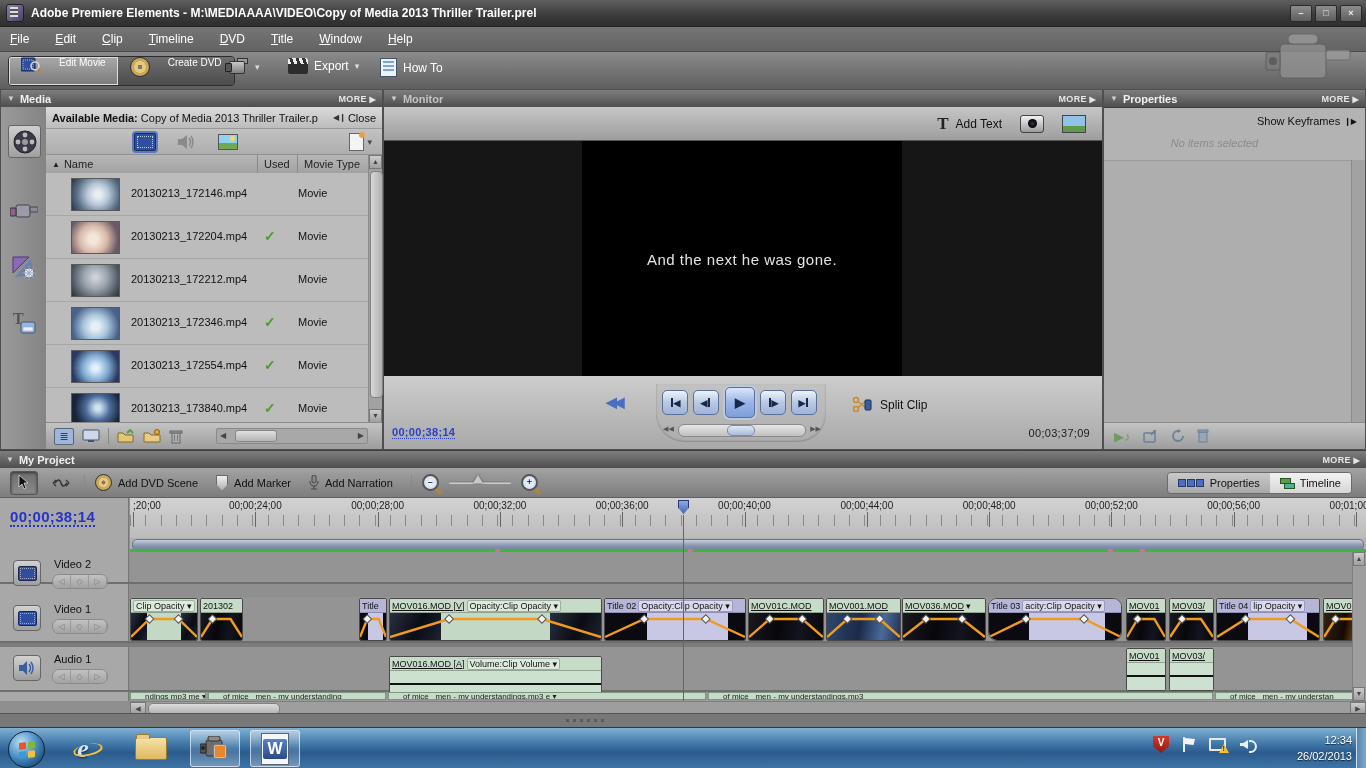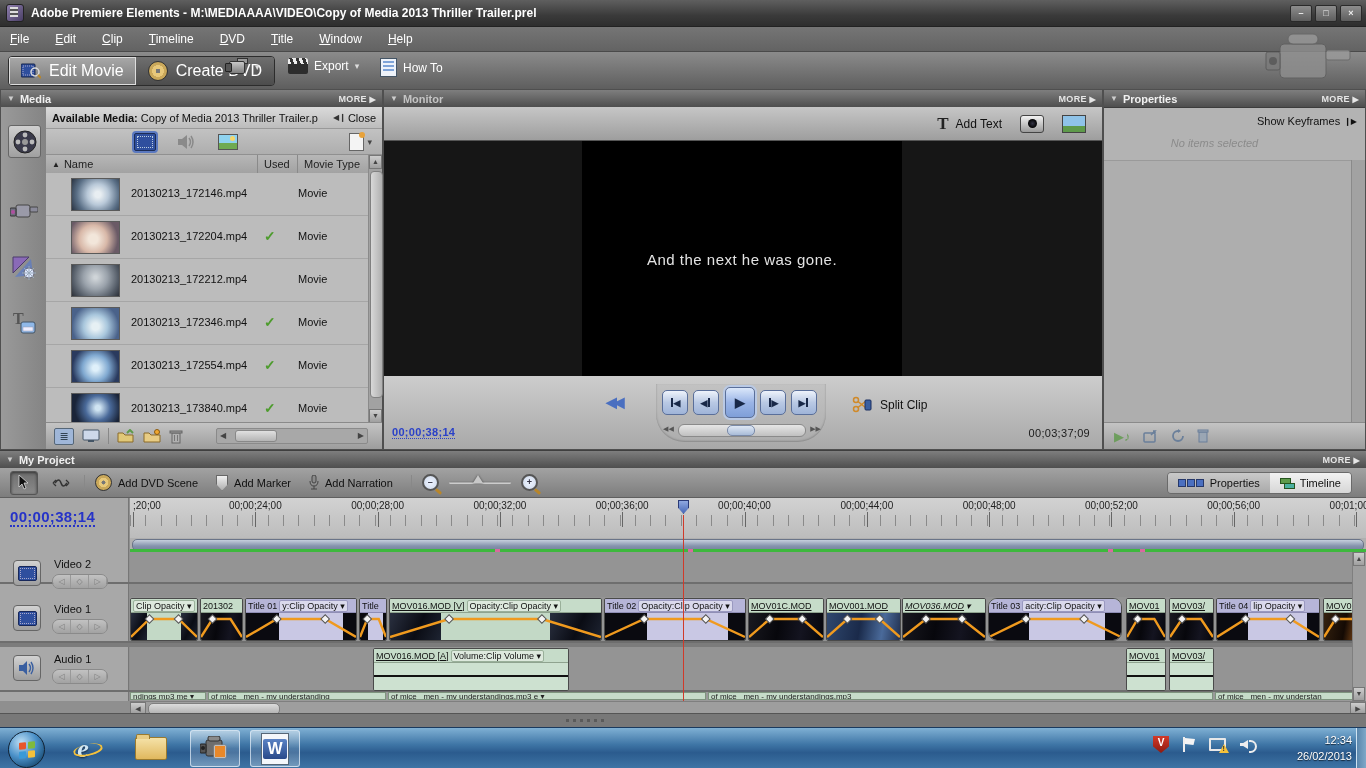--- a/index.html
+++ b/index.html
@@ -23,22 +23,22 @@
   #menubar{position:absolute;left:0;top:27px;width:1366px;height:25px;
     background:linear-gradient(#757575,#636363);display:flex;align-items:center;
     padding-left:10px;box-sizing:border-box;border-bottom:1px solid #4a4a4a}
   .menu-item{color:#fff;font-size:12px;margin-right:26px;cursor:default}
   .menu-item::first-letter{text-decoration:underline}
   
   #apptoolbar{position:absolute;left:0;top:52px;width:1366px;height:37px;
     background:linear-gradient(#8b8b8b,#5e5e5e);border-bottom:1px solid #444}
   .modegroup{position:absolute;left:8px;top:4px;height:28px;display:flex;
     border:1px solid #2c2c2c;border-radius:4px;overflow:hidden}
-  .modebtn{display:flex;align-items:center;gap:8px;padding:0 12px;color:#fff;
-    font-size:16px;background:linear-gradient(#6f6f6f,#4c4c4c)}
+  .modebtn{display:flex;gap:18px;padding:0 12px;color:#fff;
+    font-size:10px;background:linear-gradient(#6f6f6f,#4c4c4c)}
   .modebtn.active{background:linear-gradient(#a9a9a9,#7a7a7a);box-shadow:inset 0 0 0 1px #ddd}
   .tbtn{position:absolute;top:6px;display:flex;align-items:center;gap:6px;color:#fff;font-size:12px}
   .ddarrow{font-size:9px;color:#ddd}
   .disc{width:18px;height:18px;border-radius:50%;
     background:radial-gradient(circle at 50% 50%,#777 18%,#e8c87a 20% 45%,#caa85a 46% 70%,#9a7f48 71%);
     border:1px solid #333}
   .clapper{width:20px;height:16px;background:#2d2d2d;border-radius:2px;position:relative}
   .clapper:before{content:"";position:absolute;left:0;top:0;width:100%;height:6px;
     background:repeating-linear-gradient(70deg,#eee 0 3px,#333 3px 6px);border-radius:2px 2px 0 0}
   .howto-book{width:15px;height:17px;background:#eef3fa;border:1px solid #456;position:relative}
@@ -222,21 +222,21 @@
   .body-blue .cbody{background:linear-gradient(100deg,#30486e,#1a2a4a 45%,#4a6a9a 75%,#22304e)}
   .body-warm .cbody{background:linear-gradient(100deg,#35220f,#140a04 50%,#7a4516 80%,#1e1008)}
   .clip.title .cbody{background:#c9c8e4}
   .clip.title .cap{position:absolute;top:0;bottom:0;background:#0a0a10}
   .ksvg{position:absolute;left:0;top:0}
   .aclip{position:absolute;top:1px;height:43px;border:1px solid #4a4a4a;border-radius:2px;overflow:hidden;box-sizing:border-box;background:#c6dcc9}
   .aclip .head{height:13px;background:#c6dcc9;display:flex;align-items:center;gap:2px;padding:0 2px;font-size:9px;color:#111;white-space:nowrap;overflow:hidden;border-bottom:1px solid #8fa38f}
   .aclip .abody{position:relative;height:28px;background:#cde1d0}
   .aclip .vol{position:absolute;left:0;right:0;top:12px;height:2px;background:#111}
   .aseg{position:absolute;top:0;height:8px;background:#c6dcc9;border:1px solid #7e947e;box-sizing:border-box;
-    font-size:8px;line-height:7px;color:#222;white-space:nowrap;overflow:hidden;padding:0 2px}
+    font-size:8px;line-height:7px;color:#222;white-space:nowrap;overflow:hidden;padding:0 14px}
   #gap-row{position:absolute;left:0;top:145px;width:1366px;height:4px;background:#7c7c7c}
   
   #playhead-line{position:absolute;top:17px;height:186px;width:1px;background:#d03a2a}
   #playhead-head{position:absolute;top:2px;width:11px;height:14px;
     background:linear-gradient(#8fa8e0,#4a6ab8);border:1px solid #2a3a77;box-sizing:border-box;
     clip-path:polygon(0 0,100% 0,100% 55%,50% 100%,0 55%)}
   
   #tl-hscroll{position:absolute;left:130px;right:0;top:203px;height:13px;background:#9e9e9e;border-top:1px solid #7f7f7f}
   #tl-hscroll .arrow{position:absolute;top:0;width:16px;height:12px;background:linear-gradient(#cdcdcd,#9f9f9f);
     border:1px solid #777;box-sizing:border-box;font-size:7px;color:#444;text-align:center;line-height:11px}
@@ -714,35 +714,20 @@
             <div class="head">
               <span class="cname">201302</span>
             </div>
             <div class="cbody">
               <svg width="41" height="28" class="ksvg">
                 <polyline points="0,24 11.48,6 29.52,6 41,24" fill="none" stroke="#f09a1e" stroke-width="2.4"></polyline>
                 <rect x="8.48" y="3" width="6" height="6" fill="#f4f4f4" stroke="#555" transform="rotate(45 11.48 6)"></rect>
               </svg>
             </div>
           </div>
-          <div class="clip title body-title" style="left: 115px; width: 112px;">
-            <div class="head">
-              <span class="cname">Title 01</span>
-              <span class="cdet">y:Clip Opacity ▾</span>
-            </div>
-            <div class="cbody">
-              <div class="cap" style="left: 0px; width: 30%;"></div>
-              <div class="cap" style="right: 0px; width: 12%;"></div>
-              <svg width="110" height="28" class="ksvg">
-                <polyline points="0,24 30.800000000000004,6 79.2,6 110,24" fill="none" stroke="#f09a1e" stroke-width="2.4"></polyline>
-                <rect x="27.800000000000004" y="3" width="6" height="6" fill="#f4f4f4" stroke="#555" transform="rotate(45 30.800000000000004 6)"></rect>
-                <rect x="76.2" y="3" width="6" height="6" fill="#f4f4f4" stroke="#555" transform="rotate(45 79.2 6)"></rect>
-              </svg>
-            </div>
-          </div>
           <div class="clip title body-title" style="left: 229px; width: 28px;">
             <div class="head">
               <span class="cname">Title</span>
             </div>
             <div class="cbody">
               <div class="cap" style="left: 0px; width: 30%;"></div>
               <div class="cap" style="right: 0px; width: 12%;"></div>
               <svg width="26" height="28" class="ksvg">
                 <polyline points="0,24 7.280000000000001,6 18.72,6 26,24" fill="none" stroke="#f09a1e" stroke-width="2.4"></polyline>
                 <rect x="4.280000000000001" y="3" width="6" height="6" fill="#f4f4f4" stroke="#555" transform="rotate(45 7.280000000000001 6)"></rect>
@@ -796,21 +781,21 @@
               <span class="cname u">MOV001.MOD</span>
             </div>
             <div class="cbody">
               <svg width="73" height="28" class="ksvg">
                 <polyline points="0,24 20.44,6 52.559999999999995,6 73,24" fill="none" stroke="#f09a1e" stroke-width="2.4"></polyline>
                 <rect x="17.44" y="3" width="6" height="6" fill="#f4f4f4" stroke="#555" transform="rotate(45 20.44 6)"></rect>
                 <rect x="49.559999999999995" y="3" width="6" height="6" fill="#f4f4f4" stroke="#555" transform="rotate(45 52.559999999999995 6)"></rect>
               </svg>
             </div>
           </div>
-          <div class="clip video body-dark" style="left: 772px; width: 84px; font-style: italic;">
+          <div class="clip video body-dark" style="left: 772px; width: 84px;">
             <div class="head">
               <span class="cname u">MOV036.MOD</span>
               <span>▾</span>
             </div>
             <div class="cbody">
               <svg width="82" height="28" class="ksvg">
                 <polyline points="0,24 22.96,6 59.04,6 82,24" fill="none" stroke="#f09a1e" stroke-width="2.4"></polyline>
                 <rect x="19.96" y="3" width="6" height="6" fill="#f4f4f4" stroke="#555" transform="rotate(45 22.96 6)"></rect>
                 <rect x="56.04" y="3" width="6" height="6" fill="#f4f4f4" stroke="#555" transform="rotate(45 59.04 6)"></rect>
               </svg>
@@ -888,21 +873,21 @@
         <span class="tnav">
             <i>◁</i>
             <i>◇</i>
             <i>▷</i>
           </span>
       </div>
     </div>
     <div id="gap-row"></div>
     <div class="trow" id="row-audio1" style="top:149px;height:45px">
       <div class="tbody" id="audio1-body">
-          <div class="aclip" style="left: 243px; width: 196px;">
+          <div class="aclip" style="left: 259px; width: 213px; margin-top: 8px;">
             <div class="head">
               <span class="cname u">MOV016.MOD [A]</span>
               <span class="cdet">Volume:Clip Volume ▾</span>
             </div>
             <div class="abody">
               <div class="vol"></div>
             </div>
           </div>
           <div class="aclip" style="left: 996px; width: 40px;">
             <div class="head">

